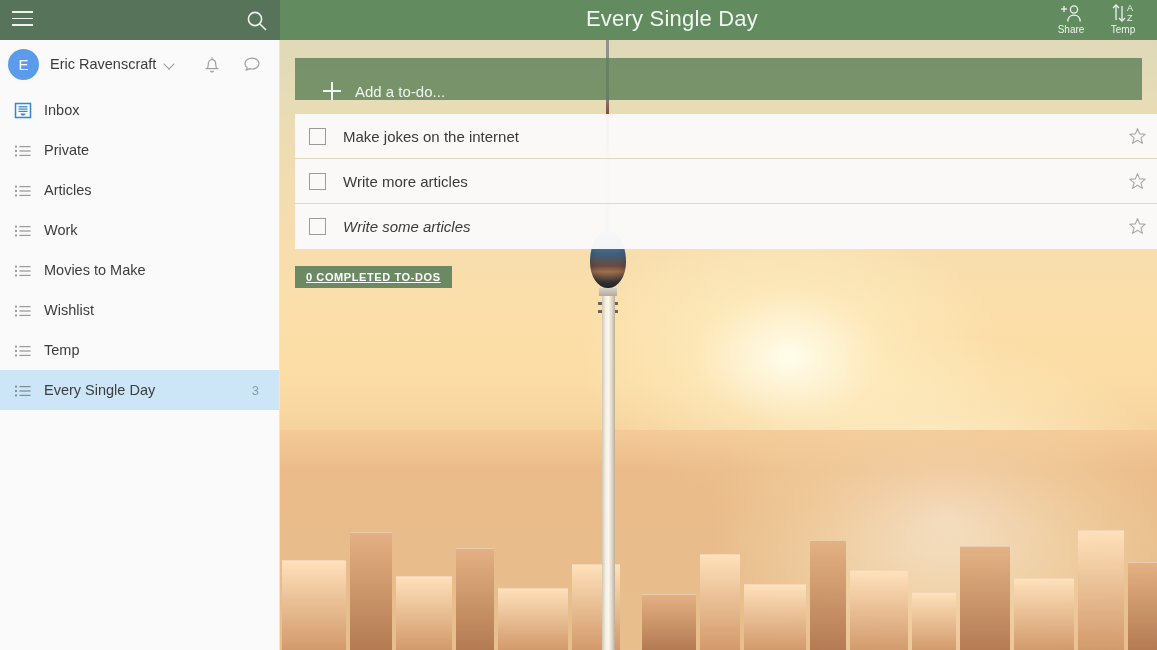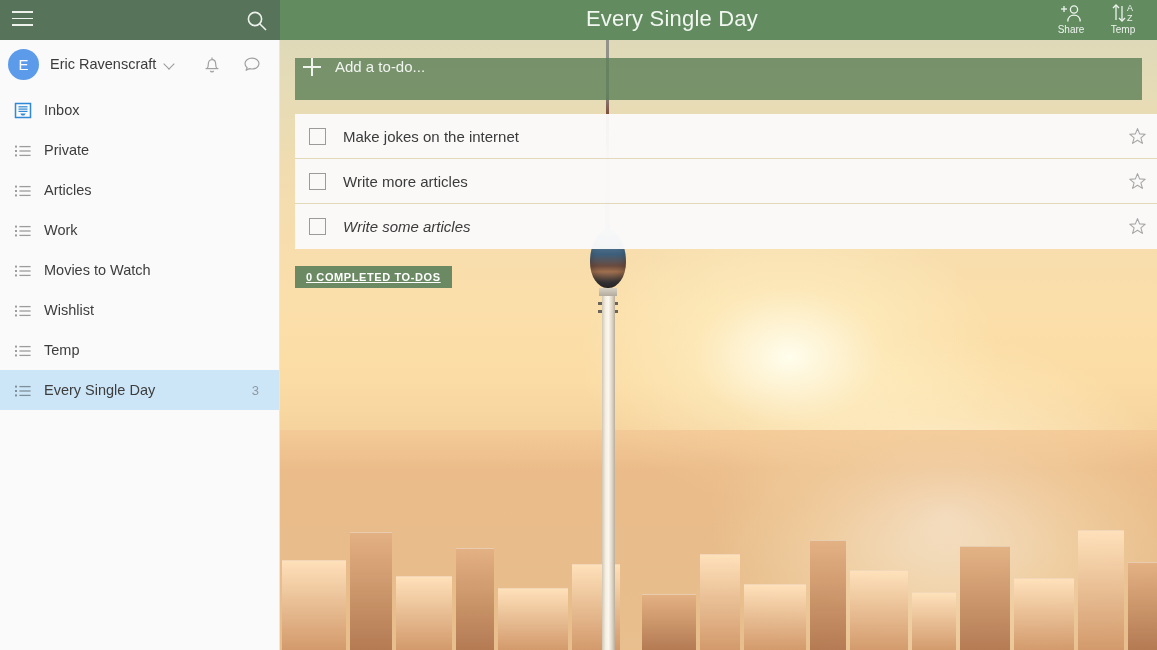--- a/index.html
+++ b/index.html
@@ -266,22 +266,22 @@
 
   
   .content { position: absolute; inset: 0; z-index: 20; }
 
   .add-bar {
     position: absolute;
     left: 15px; top: 18px;
     width: 847px; height: 42px;
     background: rgba(92,128,88,0.80);
     display: flex;
-    align-items: flex-start;
-    padding-left: 8px;
+    align-items: flex-end;
+    padding-left: 28px;
     cursor: text;
   }
   .plus-icon {
     position: relative;
     width: 18px; height: 18px;
     flex: 0 0 auto;
   }
   .plus-icon::before, .plus-icon::after {
     content: "";
     position: absolute;
@@ -488,21 +488,21 @@
         <span class="nav-ico">
           <svg viewBox="0 0 22 20" width="22" height="20">
             <rect x="3" y="4.6" width="2" height="2" fill="#9c9c9c"></rect>
             <rect x="3" y="9" width="2" height="2" fill="#9c9c9c"></rect>
             <rect x="3" y="13.4" width="2" height="2" fill="#9c9c9c"></rect>
             <line x1="7.4" y1="5.6" x2="18.6" y2="5.6" stroke="#9c9c9c" stroke-width="1.3"></line>
             <line x1="7.4" y1="10" x2="18.6" y2="10" stroke="#9c9c9c" stroke-width="1.3"></line>
             <line x1="7.4" y1="14.4" x2="18.6" y2="14.4" stroke="#9c9c9c" stroke-width="1.3"></line>
           </svg>
         </span>
-        <span class="nav-label">Movies to Watch</span>
+        <span class="nav-label">Movies to Make</span>
         <span class="nav-count"></span>
       </div>
 
       <div class="nav-item">
         <span class="nav-ico">
           <svg viewBox="0 0 22 20" width="22" height="20">
             <rect x="3" y="4.6" width="2" height="2" fill="#9c9c9c"></rect>
             <rect x="3" y="9" width="2" height="2" fill="#9c9c9c"></rect>
             <rect x="3" y="13.4" width="2" height="2" fill="#9c9c9c"></rect>
             <line x1="7.4" y1="5.6" x2="18.6" y2="5.6" stroke="#9c9c9c" stroke-width="1.3"></line>

